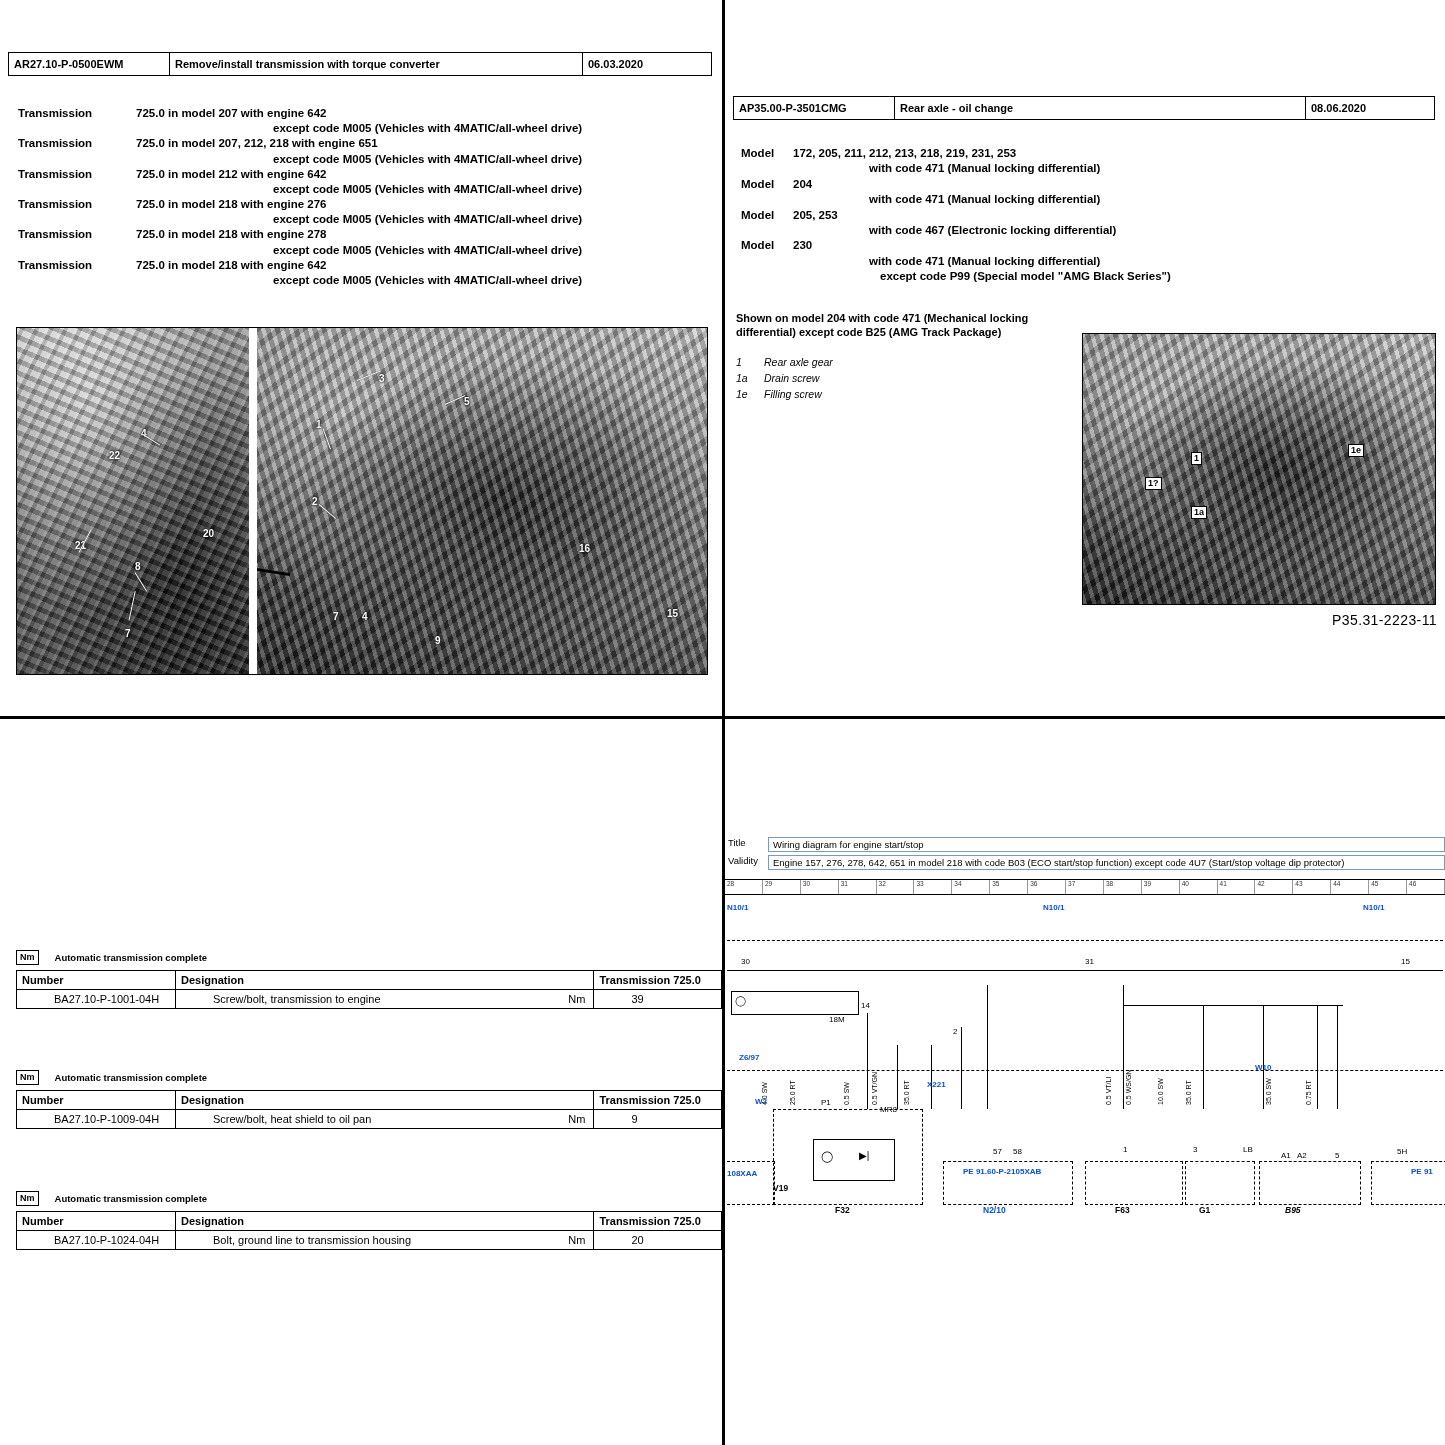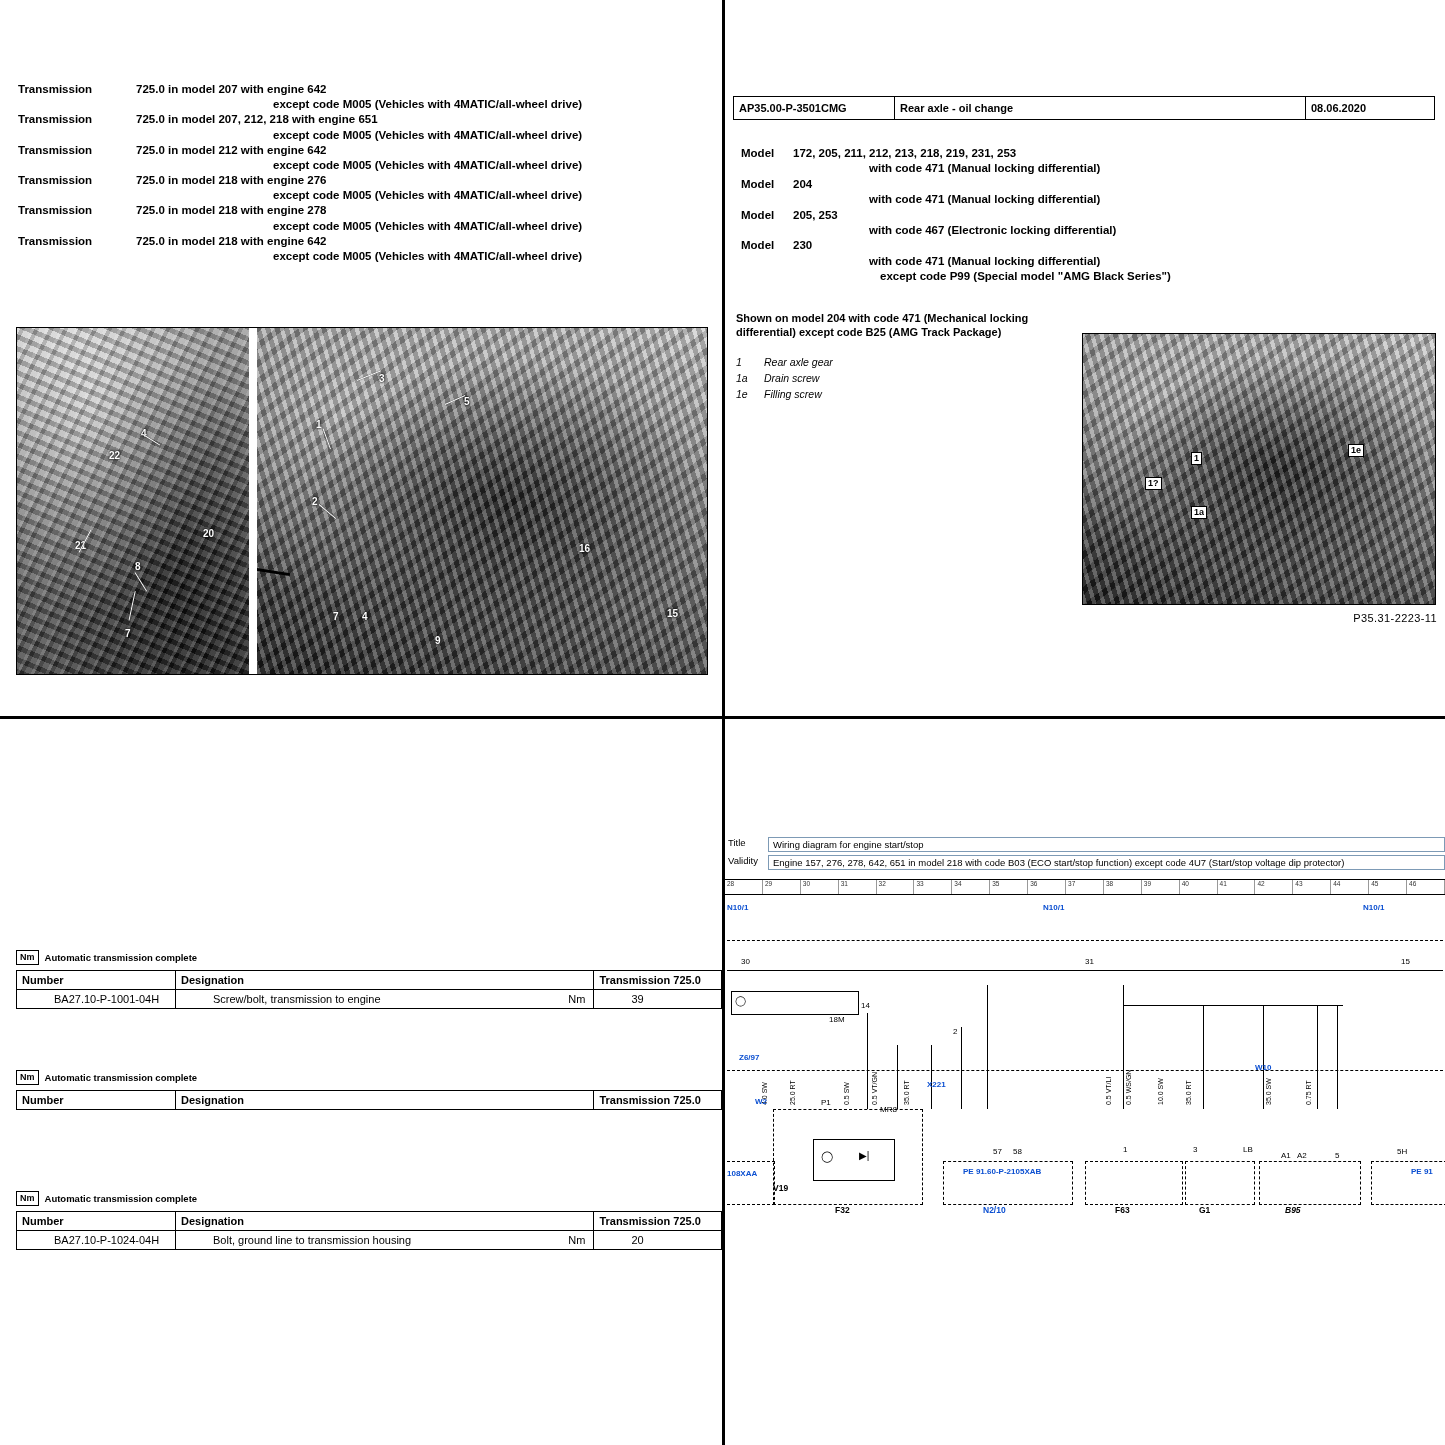--- a/index.html
+++ b/index.html
@@ -153,21 +153,21 @@
     width: 354px;
     height: 272px;
     border: 1px solid #000;
     box-sizing: border-box;
     overflow: hidden;
   }
   .fig-code {
     position: absolute;
     right: 8px;
     top: 612px;
-    font-size: 11px;
+    font-size: 14px;
     letter-spacing: .4px;
   }
   .marker {
     position: absolute;
     background: #fff;
     border: 1px solid #000;
     font-size: 9px;
     font-weight: bold;
     padding: 0 2px;
     line-height: 11px;
@@ -183,21 +183,21 @@
     gap: 6px;
     margin-bottom: 5px;
   }
   .nm-icon {
     border: 1px solid #000;
     font-size: 9px;
     font-weight: bold;
     padding: 1px 3px;
     line-height: 11px;
   }
-  .tb-head .cap { font-size: 9.5px; font-weight: bold; }
+  .tb-head .cap { font-size: 9.5px; font-weight: bold; margin-left: 10px; }
   table.torque {
     border-collapse: collapse;
     width: 706px;
     font-size: 11px;
   }
   table.torque th, table.torque td {
     border: 1px solid #000;
     padding: 3px 5px;
     text-align: left;
     font-weight: bold;
@@ -277,20 +277,25 @@
   }
 </style>
 </head>
 <body>
 
 <div class="vsep"></div>
 <div class="hsep"></div>
 
 <div class="page" id="q1">
   <div style="padding:52px 10px 0 8px;">
+    <div class="doc-header">
+      <div class="cell c-id">AR27.10-P-0500EWM</div>
+      <div class="cell c-title">Remove/install transmission with torque converter</div>
+      <div class="cell c-date">06.03.2020</div>
+    </div>
 
     <div class="trans-list">
       <div class="trans-row">
         <span class="lbl">Transmission</span>
         <span class="val">725.0 in model 207 with engine 642</span>
       </div>
       <div class="trans-sub">except code M005 (Vehicles with 4MATIC/all-wheel drive)</div>
 
       <div class="trans-row">
         <span class="lbl">Transmission</span>
@@ -451,20 +456,28 @@
     <div class="tb-head">
       <span class="nm-icon">Nm</span>
       <span class="cap">Automatic transmission complete</span>
     </div>
     <table class="torque">
       <tbody>
           <tr>
         <th class="c-num">Number</th>
         <th class="c-des">Designation</th>
         <th class="c-val">Transmission 725.0</th>
+      </tr>
+      <tr>
+        <td class="c-num">BA27.10-P-1009-04H</td>
+        <td class="c-des">
+          <span>Screw/bolt, heat shield to oil pan</span>
+          <span class="unit-inline">Nm</span>
+        </td>
+        <td class="c-val">9</td>
       </tr>
     </tbody>
       </table>
   </div>
 
   <div class="torque-block" style="position:absolute; top:456px; left:8px;">
     <div class="tb-head">
       <span class="nm-icon">Nm</span>
       <span class="cap">Automatic transmission complete</span>
     </div>

